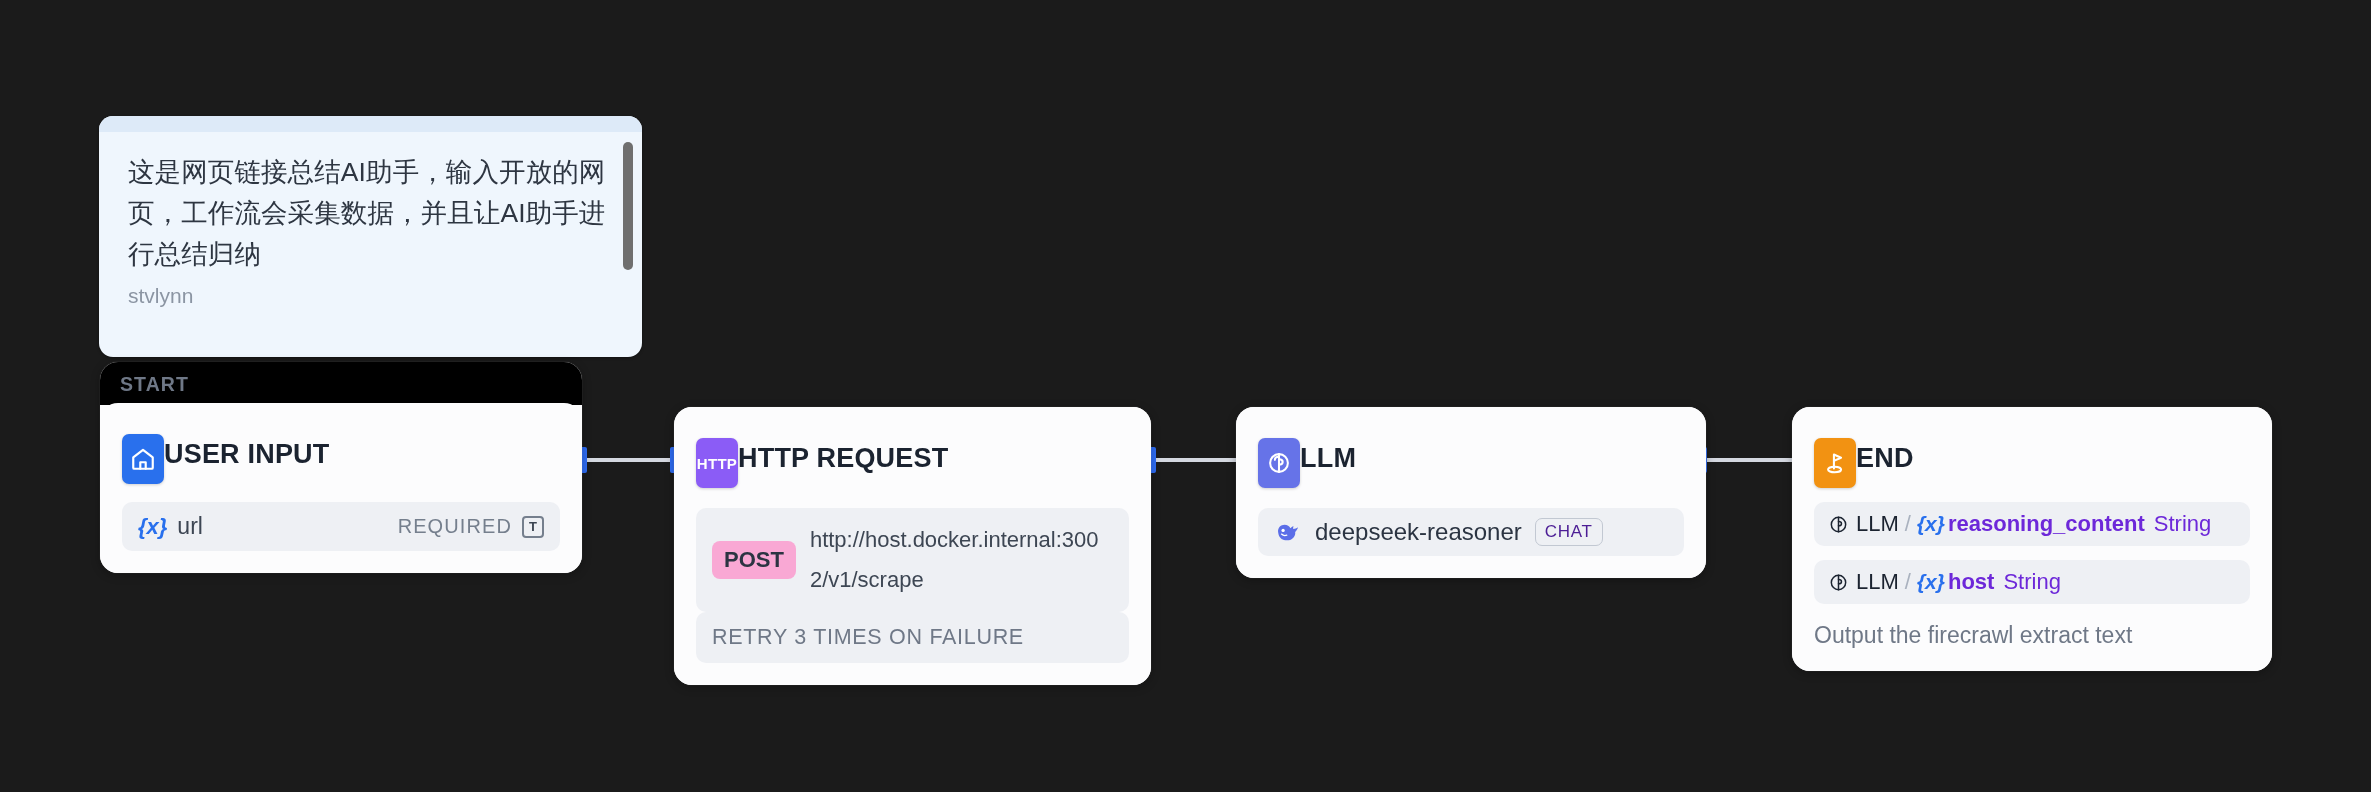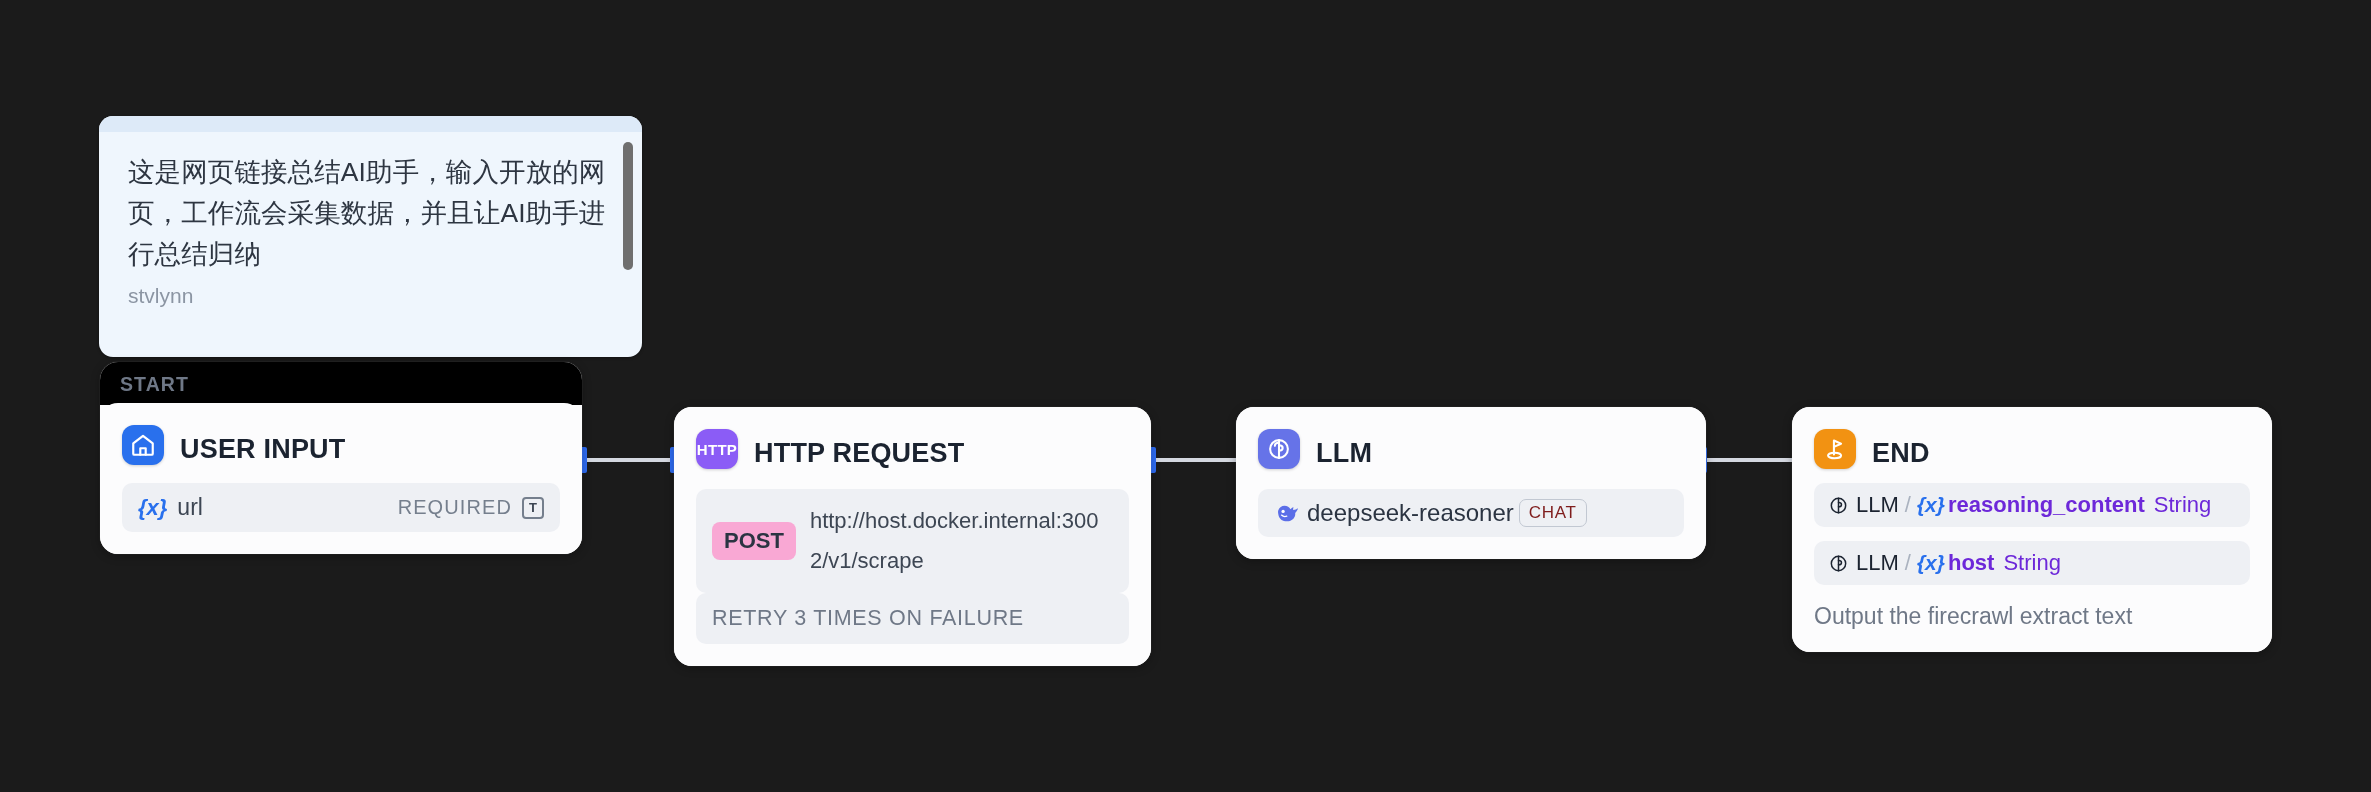--- a/index.html
+++ b/index.html
@@ -85,33 +85,33 @@
 
   .node-inner {
     background: #fcfcfd;
     border-radius: 18px;
     padding: 22px 22px 22px 22px;
   }
   .node-inner.has-band { border-radius: 18px; margin-top: -2px; }
 
   .node-titlerow {
     display: flex;
-    align-items: flex-end;
-    gap: 16px;
+    align-items: center;
   }
 
   .node-icon {
     width: 42px;
-    height: 40px;
-    border-radius: 12px;
+    height: 50px;
+    border-radius: 7px;
     display: flex;
     align-items: center;
     justify-content: center;
     flex: 0 0 auto;
     box-shadow: 0 1px 3px rgba(0,0,0,0.18);
+    margin-top: 9px;
   }
   .node-icon.blue   { background: #2970ed; }
   .node-icon.purple { background: #8b5cf6; }
   .node-icon.indigo { background: #6673e8; }
   .node-icon.orange { background: #f29212; }
 
   .node-icon .http-label {
     color: #ffffff;
     font-size: 15px;
     font-weight: bold;
@@ -199,33 +199,33 @@
   }
 
   
   .model-row {
     margin-top: 20px;
     background: #eef0f4;
     border-radius: 10px;
     padding: 10px 16px;
     display: flex;
     align-items: center;
-    gap: 5px;
+    gap: 13px;
   }
   .model-name {
     font-size: 24px;
     color: #2b3442;
   }
   .chat-badge {
     border: 1px solid #c2c8d2;
     border-radius: 7px;
     padding: 3px 9px;
     font-size: 17px;
     letter-spacing: 0.7px;
-    color: #7f1d1d;
+    color: #4c1d95;
     background: transparent;
   }
 
   
   .end-row {
     margin-top: 14px;
     background: #eef0f4;
     border-radius: 10px;
     padding: 9px 14px;
     display: flex;

